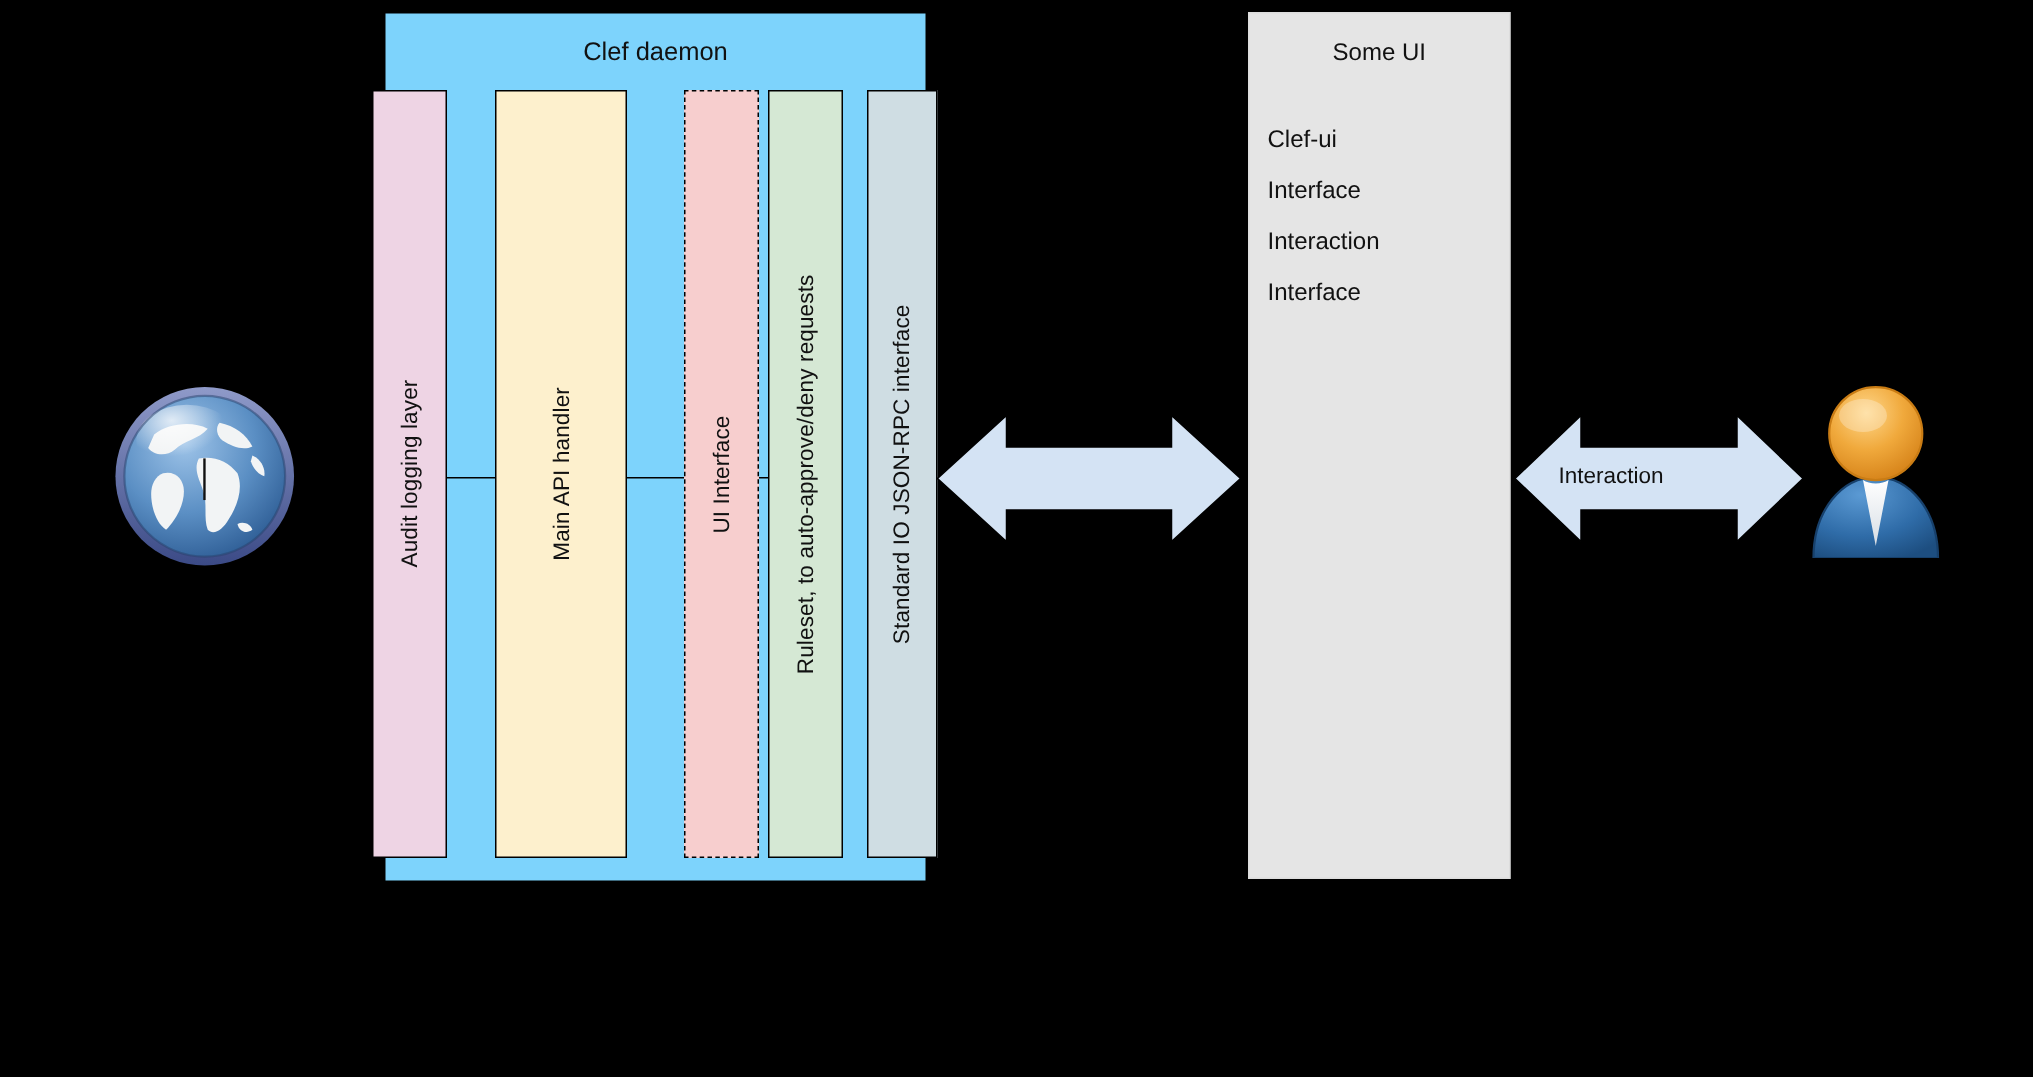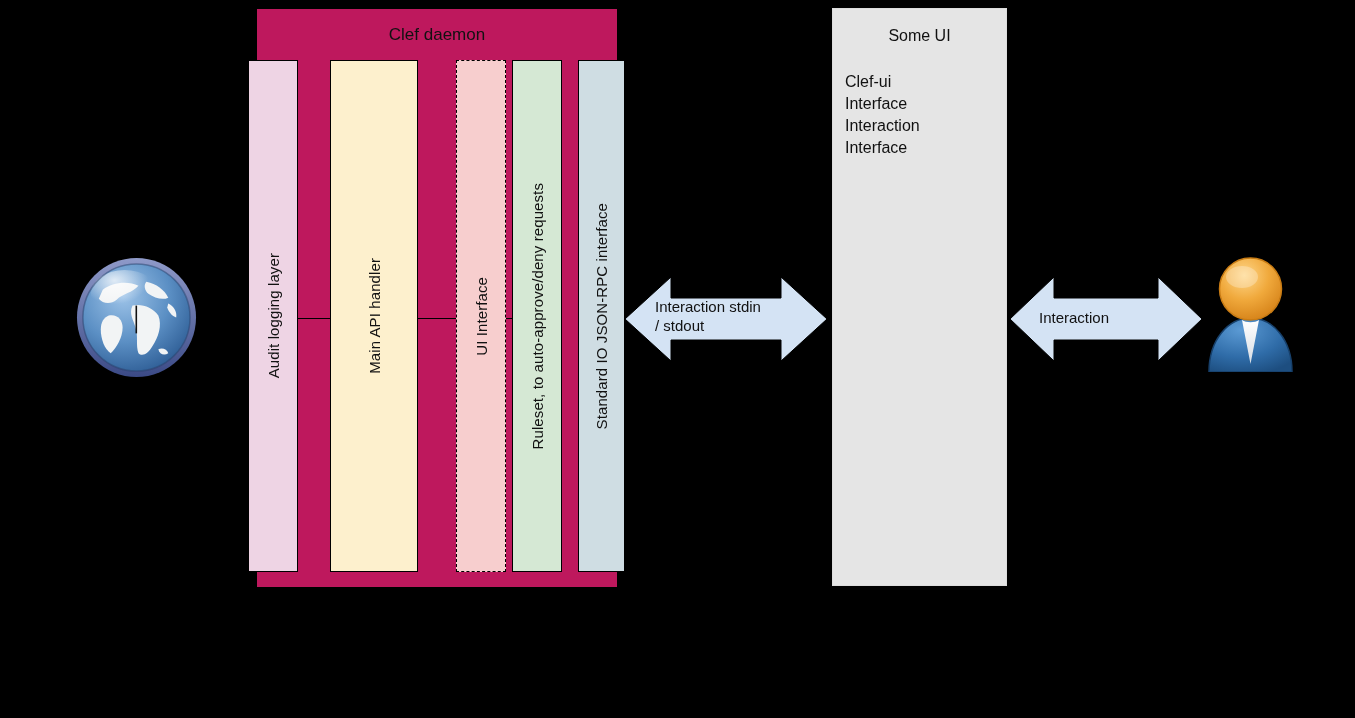--- a/index.html
+++ b/index.html
@@ -16,21 +16,21 @@
     font-family: "Liberation Sans", sans-serif;
   }
 
   
   #clef-container {
     position: absolute;
     left: 256px;
     top: 8px;
     width: 362px;
     height: 580px;
-    background: #be185d;
+    background: #7dd3fc;
     border: 1px solid #000000;
     box-sizing: border-box;
   }
   #clef-title {
     position: absolute;
     left: 0;
     top: 0;
     width: 100%;
     text-align: center;
     padding-top: 16px;
@@ -97,21 +97,21 @@
     color: #111111;
   }
   #someui-list {
     position: absolute;
     left: 12px;
     top: 62px;
     font-size: 16px;
     color: #111111;
     line-height: 22px;
   }
-  #someui-list div { white-space: nowrap; }
+  #someui-list div { white-space: nowrap; margin-top: 12px; }
 
   
   .dblarrow {
     position: absolute;
     overflow: visible;
   }
   .arrow-label {
     position: absolute;
     font-size: 15px;
     color: #111111;
@@ -193,24 +193,20 @@
     <span class="vlabel">Ruleset, to auto-approve/deny requests</span>
   </div>
 
   <div class="layer" id="layer-stdio">
     <span class="vlabel">Standard IO JSON-RPC interface</span>
   </div>
 
   <svg class="dblarrow" style="left:625px; top:276px; width:202px; height:86px;" viewBox="0 0 202 86">
     <polygon points="0,43 46,1 46,22 156,22 156,1 202,43 156,85 156,64 46,64 46,85" fill="#d4e3f4" stroke="#000000" stroke-width="1"></polygon>
   </svg>
-  <div class="arrow-label" style="left:655px; top:297px; width:150px;">
-    <span>Interaction stdin</span><br>
-    <span>/ stdout</span>
-  </div>
 
   <div id="someui-box">
     <div id="someui-title">Some UI</div>
     <div id="someui-list">
       <div>Clef-ui</div>
       <div>Interface</div>
       <div>Interaction</div>
       <div>Interface</div>
     </div>
   </div>

